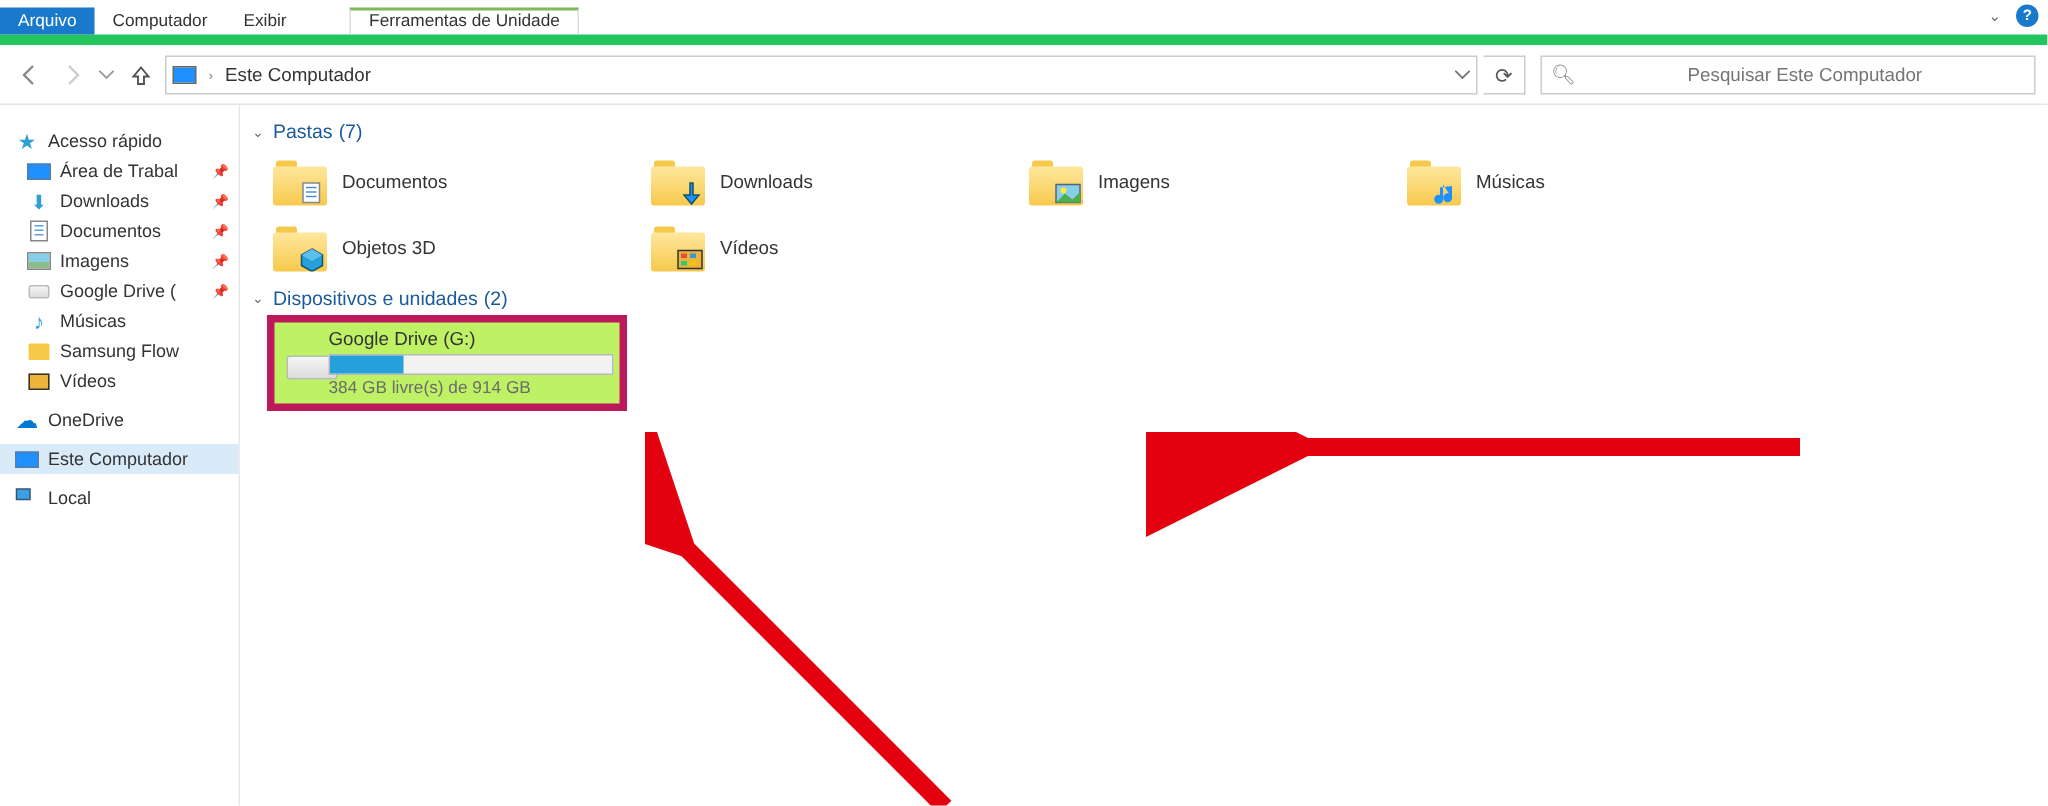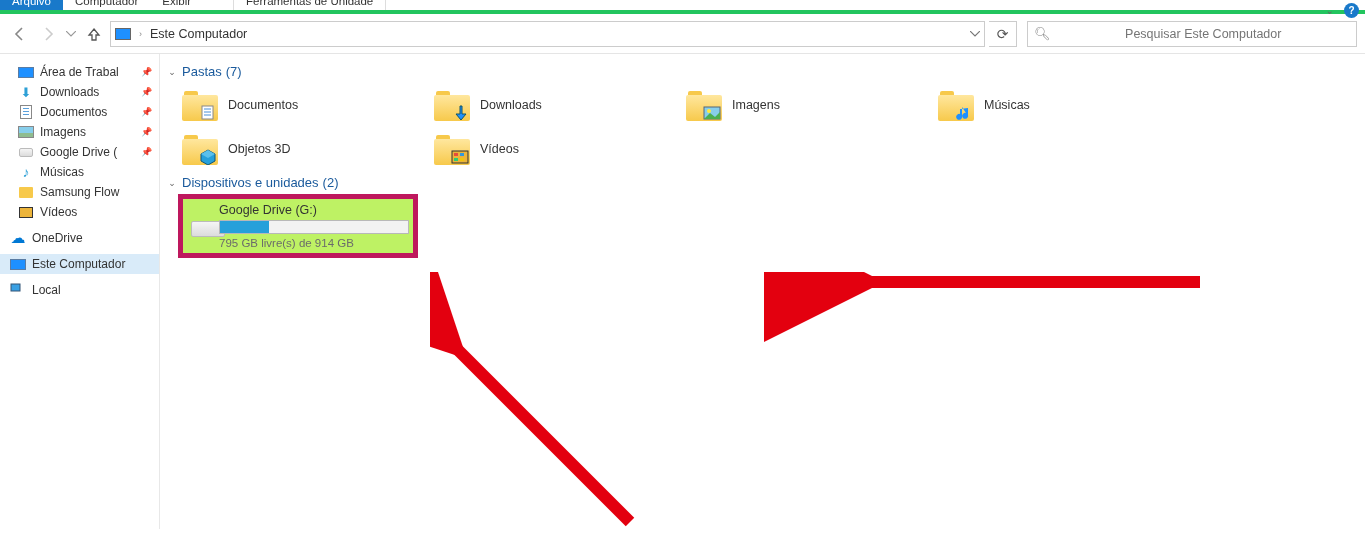--- a/index.html
+++ b/index.html
@@ -1,19 +1,19 @@
 <!DOCTYPE html>
 <html><head>
 <meta charset="utf-8">
 <style>
 * { box-sizing: border-box; margin: 0; padding: 0; font-family: "Segoe UI", Tahoma, sans-serif; }
 body { background: #fff; font-size: 12px; color: #333; width: 1365px; height: 537px; overflow: hidden; position: relative; }
 
 
-.topbar { display: flex; align-items: flex-end; height: 14px; border-bottom: 4px solid #22c55e; position: relative; }
+.topbar { display: flex; align-items: flex-end; height: 30px; border-bottom: 7px solid #22c55e; position: relative; }
 .tab { padding: 3px 12px; font-size: 11.5px; color: #333; cursor: pointer; }
 .tab.active { background: #1979ca; color: #fff; }
 .tab.drive { border-top: 2px solid #7fba56; padding-top: 1px; border-left: 1px solid #ddd; border-right: 1px solid #ddd; margin-left: 30px; }
 .top-right { position: absolute; right: 6px; top: 3px; display: flex; align-items: center; gap: 10px; }
 .chevron { color: #666; font-size: 10px; }
 .help-icon { width: 15px; height: 15px; border-radius: 50%; background: #1979ca; color: #fff; display: flex; align-items: center; justify-content: center; font-size: 10px; font-weight: bold; }
 
 
 .navbar { display: flex; align-items: center; height: 40px; padding: 0 8px; gap: 4px; border-bottom: 1px solid #e5e5e5; }
 .nav-btn { width: 24px; height: 24px; display: flex; align-items: center; justify-content: center; color: #999; font-size: 15px; }
@@ -124,20 +124,24 @@
   <div class="refresh-btn">⟳</div>
   <div class="search-box">
     <span class="mag">🔍︎</span>
     <input placeholder="Pesquisar Este Computador" style="">
   </div>
 </div>
 
 <div class="shell">
 
   <div class="sidebar">
+    <div class="sidebar-item group">
+      <span class="si-icon star-icon"></span>
+      <span>Acesso rápido</span>
+    </div>
     <div class="sidebar-item">
         <span class="si-icon">
           <span class="desk-icon"></span>
         </span>
         <span>Área de Trabal</span>
         <span class="pin">📌</span>
       </div>
     <div class="sidebar-item">
         <span class="si-icon dl-icon"></span>
         <span>Downloads</span>
@@ -303,21 +307,21 @@
         <div class="drive-item selected">
           <div class="drive-icon">
       <div class="hdd"></div>
 
     </div>
     <div class="drive-body">
       <div class="drive-name">Google Drive (G:)</div>
       <div class="progress">
               <div class="progress-fill" style="width:26%"></div>
             </div>
-      <div class="drive-info">795 GB livre(s) de 914 GB</div>
+      <div class="drive-info">384 GB livre(s) de 914 GB</div>
     </div>
         </div>
       </div>
 
     <svg class="arrow" style="left:270px; top:218px;" width="770" height="260">
       <defs>
           <marker id="ah" markerWidth="10" markerHeight="10" refX="2" refY="5" orient="auto">
             <path d="M10 0 L0 5 L10 10 Z" fill="#e3000f"></path>
           </marker>
         </defs>

